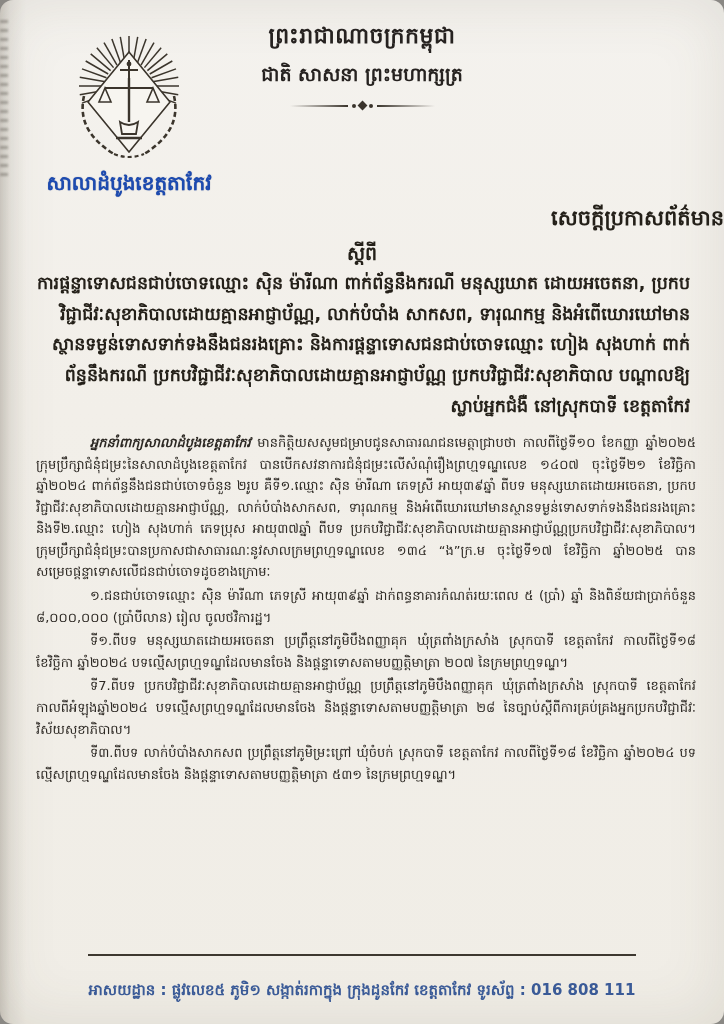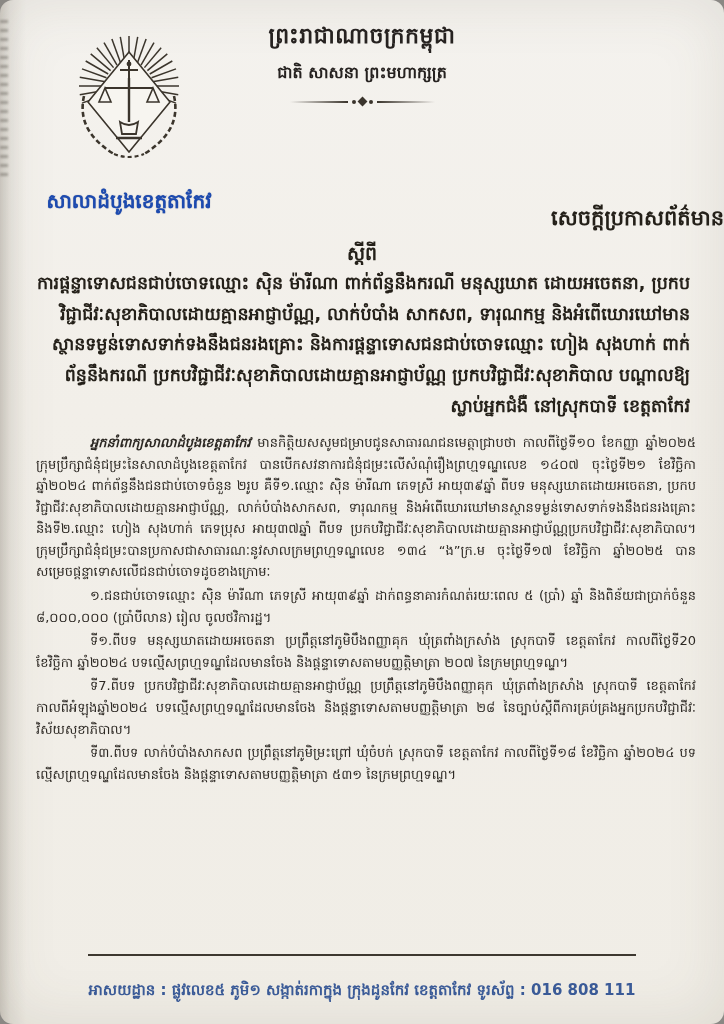--- a/index.html
+++ b/index.html
@@ -12,31 +12,31 @@
       linear-gradient(180deg,#f4f2ee 0%,#f2efe9 40%,#f0ede6 100%);
     box-shadow:inset 0 0 60px rgba(90,80,60,.12);
     font-family:"DejaVu Sans","Liberation Sans",sans-serif;
     color:#2c2823;
     overflow:hidden;
     border-radius:13px;
   }
   
   .nat-header{position:absolute;top:22px;left:0;width:100%;text-align:center;}
   .kingdom{font-size:22px;font-weight:bold;color:#262220;letter-spacing:.5px;}
-  .motto{font-size:16px;font-weight:bold;color:#262220;margin-top:8px;}
+  .motto{font-size:19px;font-weight:bold;color:#262220;margin-top:8px;}
   .ornament{display:flex;align-items:center;justify-content:center;margin-top:12px;}
   .orn-line{height:2px;width:58px;background:linear-gradient(90deg,rgba(40,36,30,0) ,#3a342c);}
   .orn-line.right{background:linear-gradient(90deg,#3a342c,rgba(40,36,30,0));}
   .orn-core{display:flex;align-items:center;gap:3px;margin:0 4px;color:#3a342c;font-size:9px;line-height:1;}
   .orn-dot{width:4px;height:4px;background:#3a342c;border-radius:50%;}
   .orn-diamond{width:7px;height:7px;background:#3a342c;transform:rotate(45deg);}
   
   .emblem-wrap{position:absolute;top:26px;left:44px;width:170px;text-align:center;}
   .emblem-wrap svg{display:block;margin:0 auto;}
-  .court-name{margin-top:24px;font-size:20px;font-weight:bold;color:#1c4ab0;
+  .court-name{margin-top:6px;font-size:20px;font-weight:bold;color:#1c4ab0;
     text-shadow:0 0 1px rgba(10,30,90,.45);white-space:nowrap;}
   
   .doc-title{position:absolute;top:204px;left:0;width:100%;text-align:center;}
   .doc-title .t1{font-size:21px;font-weight:bold;color:#242019;text-align:right;}
   .doc-title .t2{font-size:19px;font-weight:bold;color:#242019;margin-top:6px;}
   .subject{
     position:absolute;top:268px;left:34px;width:656px;
     text-align:right;font-size:17.5px;font-weight:bold;color:#242019;
     line-height:1.75;
   }
@@ -133,21 +133,21 @@
   <div class="doc-title">
     <div class="t1">សេចក្តីប្រកាសព័ត៌មាន</div>
     <div class="t2">ស្តីពី</div>
   </div>
 
   <div class="subject">ការផ្តន្ទាទោសជនជាប់ចោទឈ្មោះ ស៊ិន ម៉ារីណា ពាក់ព័ន្ធនឹងករណី មនុស្សឃាត ដោយអចេតនា, ប្រកបវិជ្ជាជីវៈសុខាភិបាលដោយគ្មានអាជ្ញាប័ណ្ណ, លាក់បំបាំង សាកសព, ទារុណកម្ម និងអំពើឃោរឃៅមានស្ថានទម្ងន់ទោសទាក់ទងនឹងជនរងគ្រោះ និងការផ្តន្ទាទោសជនជាប់ចោទឈ្មោះ ហៀង សុងហាក់ ពាក់ព័ន្ធនឹងករណី ប្រកបវិជ្ជាជីវៈសុខាភិបាលដោយគ្មានអាជ្ញាប័ណ្ណ ប្រកបវិជ្ជាជីវៈសុខាភិបាល បណ្តាលឱ្យស្លាប់អ្នកជំងឺ នៅស្រុកបាទី ខេត្តតាកែវ</div>
 
   <div class="body-text">
     <p><span class="lead">អ្នកនាំពាក្យសាលាដំបូងខេត្តតាកែវ</span><span> មានកិត្តិយសសូមជម្រាបជូនសាធារណជនមេត្តាជ្រាបថា កាលពីថ្ងៃទី១០ ខែកញ្ញា ឆ្នាំ២០២៥ ក្រុមប្រឹក្សាជំនុំជម្រះនៃសាលាដំបូងខេត្តតាកែវ បានបើកសវនាការជំនុំជម្រះលើសំណុំរឿងព្រហ្មទណ្ឌលេខ ១៤០៧ ចុះថ្ងៃទី២១ ខែវិច្ឆិកា ឆ្នាំ២០២៤ ពាក់ព័ន្ធនឹងជនជាប់ចោទចំនួន ២រូប គឺទី១.ឈ្មោះ ស៊ិន ម៉ារីណា ភេទស្រី អាយុ៣៩ឆ្នាំ ពីបទ មនុស្សឃាតដោយអចេតនា, ប្រកបវិជ្ជាជីវៈសុខាភិបាលដោយគ្មានអាជ្ញាប័ណ្ណ, លាក់បំបាំងសាកសព, ទារុណកម្ម និងអំពើឃោរឃៅមានស្ថានទម្ងន់ទោសទាក់ទងនឹងជនរងគ្រោះ និងទី២.ឈ្មោះ ហៀង សុងហាក់ ភេទប្រុស អាយុ៣៧ឆ្នាំ ពីបទ ប្រកបវិជ្ជាជីវៈសុខាភិបាលដោយគ្មានអាជ្ញាប័ណ្ណប្រកបវិជ្ជាជីវៈសុខាភិបាល។ ក្រុមប្រឹក្សាជំនុំជម្រះបានប្រកាសជាសាធារណៈនូវសាលក្រមព្រហ្មទណ្ឌលេខ ១៣៤ “ង”ក្រ.ម ចុះថ្ងៃទី១៧ ខែវិច្ឆិកា ឆ្នាំ២០២៥ បានសម្រេចផ្តន្ទាទោសលើជនជាប់ចោទដូចខាងក្រោមៈ</span></p>
     <p>១.ជនជាប់ចោទឈ្មោះ ស៊ិន ម៉ារីណា ភេទស្រី អាយុ៣៩ឆ្នាំ ដាក់ពន្ធនាគារកំណត់រយៈពេល ៥ (ប្រាំ) ឆ្នាំ និងពិន័យជាប្រាក់ចំនួន ៨,០០០,០០០ (ប្រាំបីលាន) រៀល ចូលថវិការដ្ឋ។</p>
-    <p>ទី១.ពីបទ មនុស្សឃាតដោយអចេតនា ប្រព្រឹត្តនៅភូមិបឹងពញ្ញាគុក ឃុំត្រពាំងក្រសាំង ស្រុកបាទី ខេត្តតាកែវ កាលពីថ្ងៃទី20 ខែវិច្ឆិកា ឆ្នាំ២០២៤ បទល្មើសព្រហ្មទណ្ឌដែលមានចែង និងផ្តន្ទាទោសតាមបញ្ញត្តិមាត្រា ២០៧ នៃក្រមព្រហ្មទណ្ឌ។</p>
+    <p>ទី១.ពីបទ មនុស្សឃាតដោយអចេតនា ប្រព្រឹត្តនៅភូមិបឹងពញ្ញាគុក ឃុំត្រពាំងក្រសាំង ស្រុកបាទី ខេត្តតាកែវ កាលពីថ្ងៃទី១៨ ខែវិច្ឆិកា ឆ្នាំ២០២៤ បទល្មើសព្រហ្មទណ្ឌដែលមានចែង និងផ្តន្ទាទោសតាមបញ្ញត្តិមាត្រា ២០៧ នៃក្រមព្រហ្មទណ្ឌ។</p>
     <p>ទី7.ពីបទ ប្រកបវិជ្ជាជីវៈសុខាភិបាលដោយគ្មានអាជ្ញាប័ណ្ណ ប្រព្រឹត្តនៅភូមិបឹងពញ្ញាគុក ឃុំត្រពាំងក្រសាំង ស្រុកបាទី ខេត្តតាកែវ កាលពីអំឡុងឆ្នាំ២០២៤ បទល្មើសព្រហ្មទណ្ឌដែលមានចែង និងផ្តន្ទាទោសតាមបញ្ញត្តិមាត្រា ២៨ នៃច្បាប់ស្តីពីការគ្រប់គ្រងអ្នកប្រកបវិជ្ជាជីវៈវិស័យសុខាភិបាល។</p>
     <p>ទី៣.ពីបទ លាក់បំបាំងសាកសព ប្រព្រឹត្តនៅភូមិម្រះព្រៅ ឃុំចំបក់ ស្រុកបាទី ខេត្តតាកែវ កាលពីថ្ងៃទី១៨ ខែវិច្ឆិកា ឆ្នាំ២០២៤ បទល្មើសព្រហ្មទណ្ឌដែលមានចែង និងផ្តន្ទាទោសតាមបញ្ញត្តិមាត្រា ៥៣១ នៃក្រមព្រហ្មទណ្ឌ។</p>
   </div>
 
   <div class="footer">
     <div class="footer-rule"></div>
     <div class="footer-text">អាសយដ្ឋាន : ផ្លូវលេខ៥ ភូមិ១ សង្កាត់រកាក្នុង ក្រុងដូនកែវ ខេត្តតាកែវ ទូរស័ព្ទ : 016 808 111</div>
   </div>
 
 </div>

